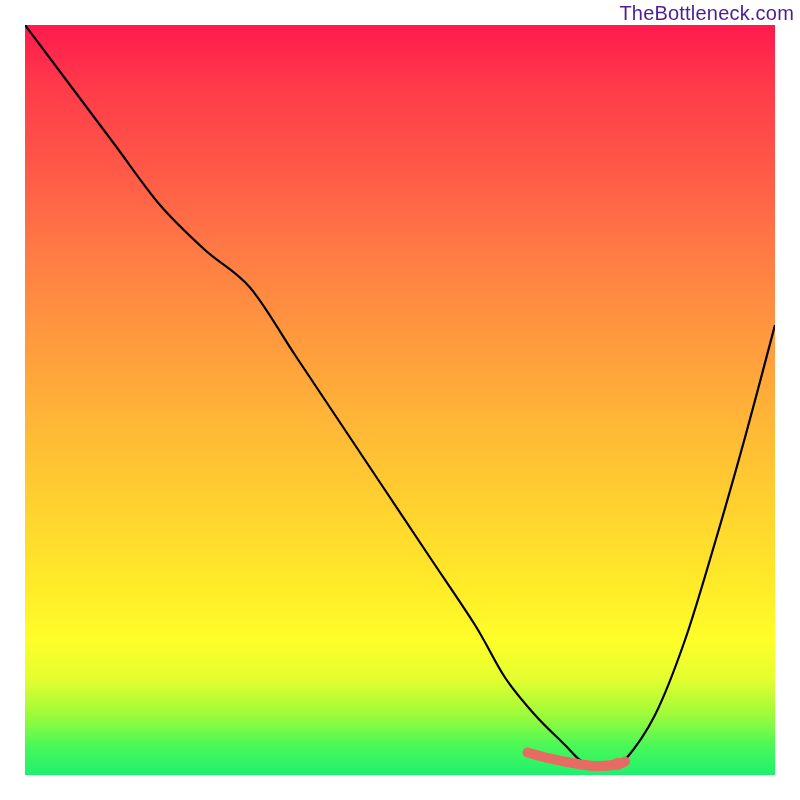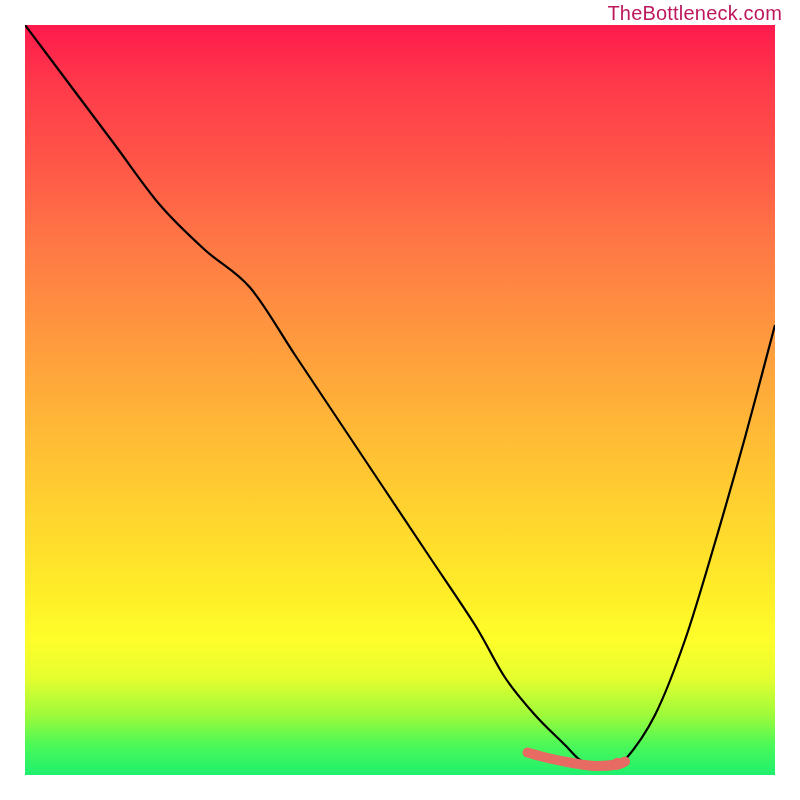--- a/index.html
+++ b/index.html
@@ -44,22 +44,22 @@
   }
   svg.curve {
     position: absolute;
     inset: 0;
     width: 100%;
     height: 100%;
   }
   .attribution {
     position: absolute;
     top: 2px;
-    right: 18px;
-    color: #be185d;
+    right: 6px;
+    color: #4c1d95;
     font-size: 20px;
     letter-spacing: 0.2px;
   }
   .series-highlight {
     stroke: #e76a63;
     stroke-width: 10;
     stroke-linecap: round;
     fill: none;
   }
   .series-main {

